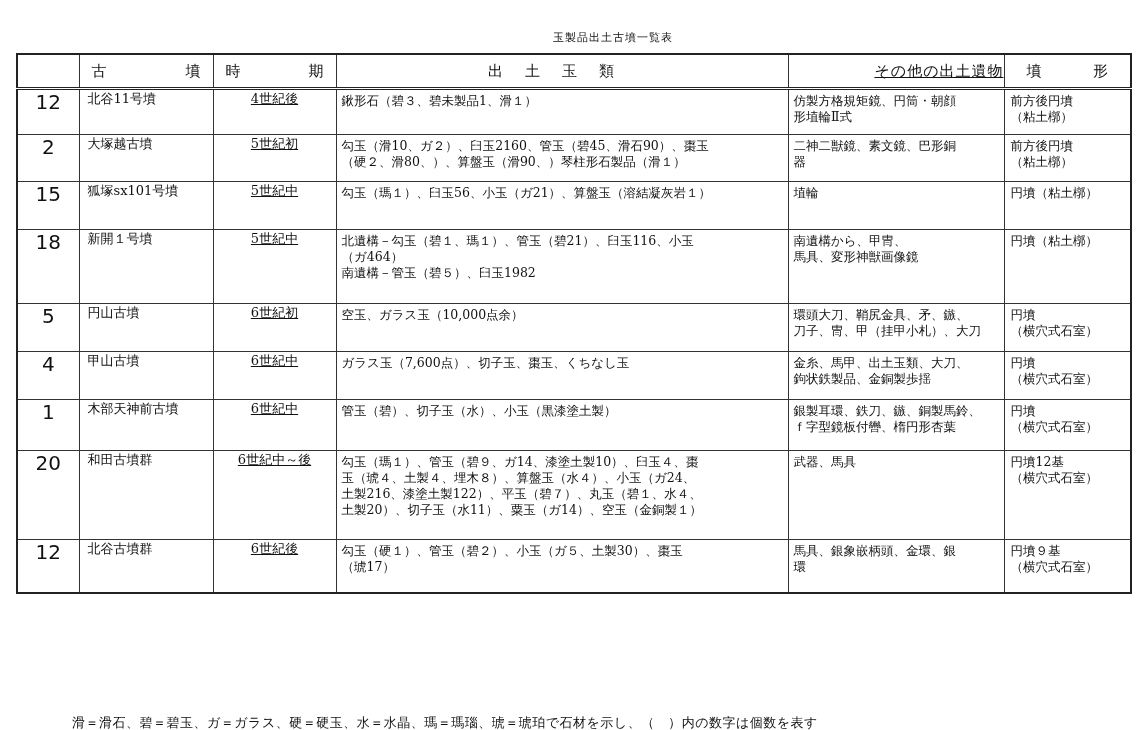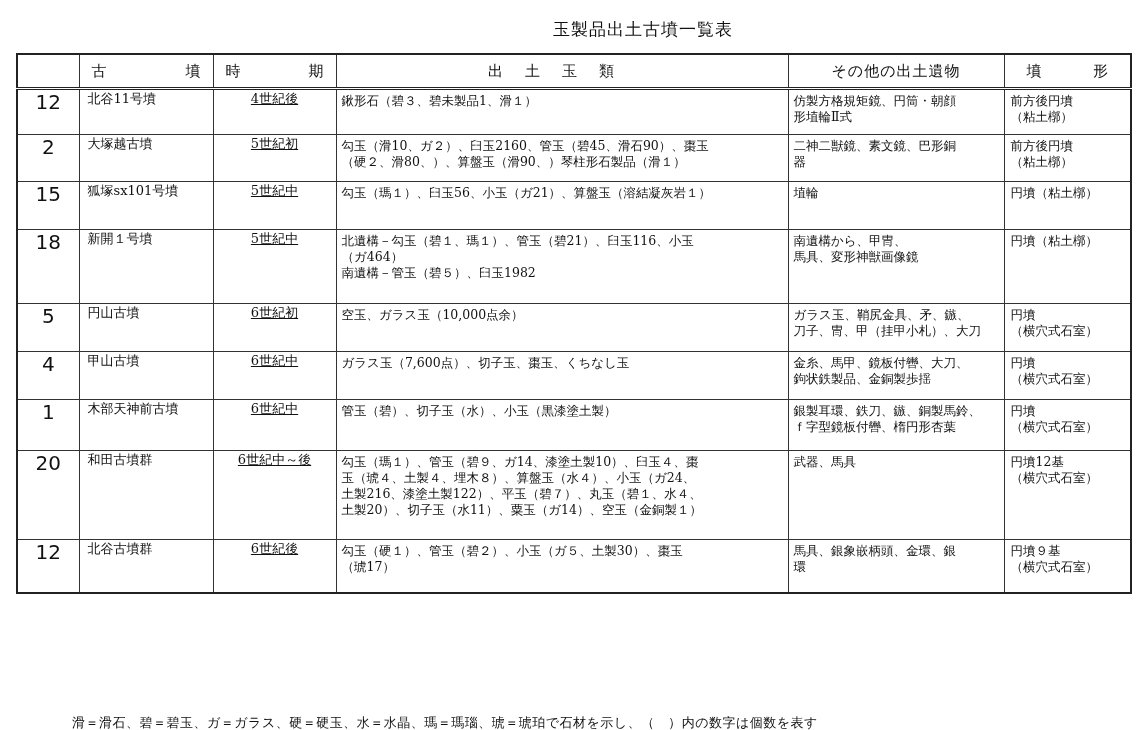--- a/index.html
+++ b/index.html
@@ -1,26 +1,26 @@
 <!DOCTYPE html>
 <html><head>
 <meta charset="utf-8">
 <style>
   html, body { margin:0; padding:0; background:#ffffff; }
   body { width:1145px; height:730px; position:relative; overflow:hidden;
          font-family:"DejaVu Serif", "Liberation Serif", serif; color:#111; }
-  .title { position:absolute; left:553px; top:18px; font-size:17px; letter-spacing:1px; }
+  .title { position:absolute; left:553px; top:30px; font-size:11px; letter-spacing:1px; }
   table.main { position:absolute; left:16px; top:53px; width:1114px; border-collapse:collapse;
                table-layout:fixed; border:2px solid #222; }
   table.main td, table.main th { border:1px solid #333; padding:0; vertical-align:top; }
   table.main thead th { height:32px; font-weight:normal; font-size:15px; vertical-align:middle;
                         border-bottom:3px double #222; }
   .hdr-spaced { display:flex; justify-content:space-between; padding:0 12px; }
   .hdr-center { text-align:center; letter-spacing:22px; }
-  .hdr-center2 { text-align:center; letter-spacing:1px; }
+  .hdr-center2 { text-align:right; letter-spacing:1px;text-decoration:underline; }
   td.num { font-family:"DejaVu Sans","Liberation Sans",sans-serif; font-size:20px; text-align:center;
            vertical-align:middle; }
   td.name { font-size:13px; padding-left:8px !important; vertical-align:middle; }
   td.period { font-size:13px; text-align:center; vertical-align:middle;text-decoration:underline; }
   td.jewel, td.other, td.shape { font-size:12.5px; line-height:16px; padding:3px 3px 0 5px !important; }
   td.shape { padding-left:6px !important; }
   .line { display:block; white-space:nowrap; }
   .footnote { position:absolute; left:72px; top:694px; font-size:13px; letter-spacing:0.5px; white-space:nowrap;margin-top:20px; }
 </style>
 </head>
@@ -128,37 +128,37 @@
         </td>
       </tr>
       <tr style="height: 48px;">
         <td class="num">5</td>
         <td class="name">円山古墳</td>
         <td class="period">6世紀初</td>
         <td class="jewel">
           <span class="line">空玉、ガラス玉（10,000点余）</span>
         </td>
         <td class="other">
-          <span class="line">ガラス玉、鞘尻金具、矛、鏃、</span>
+          <span class="line">環頭大刀、鞘尻金具、矛、鏃、</span>
           <span class="line">刀子、冑、甲（挂甲小札）、大刀</span>
         </td>
         <td class="shape">
           <span class="line">円墳</span>
           <span class="line">（横穴式石室）</span>
         </td>
       </tr>
       <tr style="height: 48px;">
         <td class="num">4</td>
         <td class="name">甲山古墳</td>
         <td class="period">6世紀中</td>
         <td class="jewel">
           <span class="line">ガラス玉（7,600点）、切子玉、棗玉、くちなし玉</span>
         </td>
         <td class="other">
-          <span class="line">金糸、馬甲、鏡板付轡、大刀、</span>
+          <span class="line">金糸、馬甲、出土玉類、大刀、</span>
           <span class="line">鉤状鉄製品、金銅製歩揺</span>
         </td>
         <td class="shape">
           <span class="line">円墳</span>
           <span class="line">（横穴式石室）</span>
         </td>
       </tr>
       <tr style="height: 51px;">
         <td class="num">1</td>
         <td class="name">木部天神前古墳</td>

